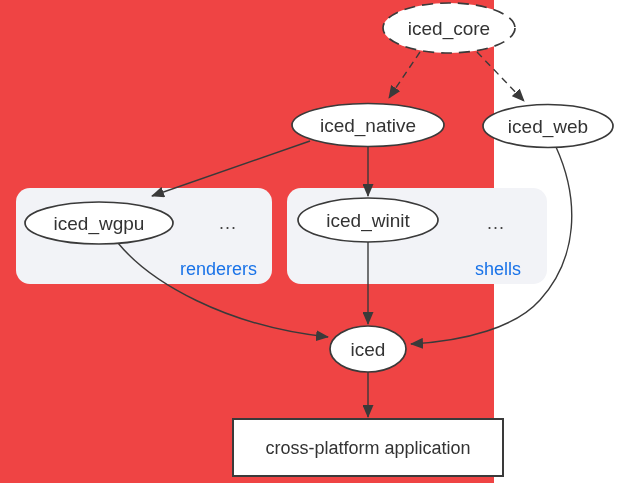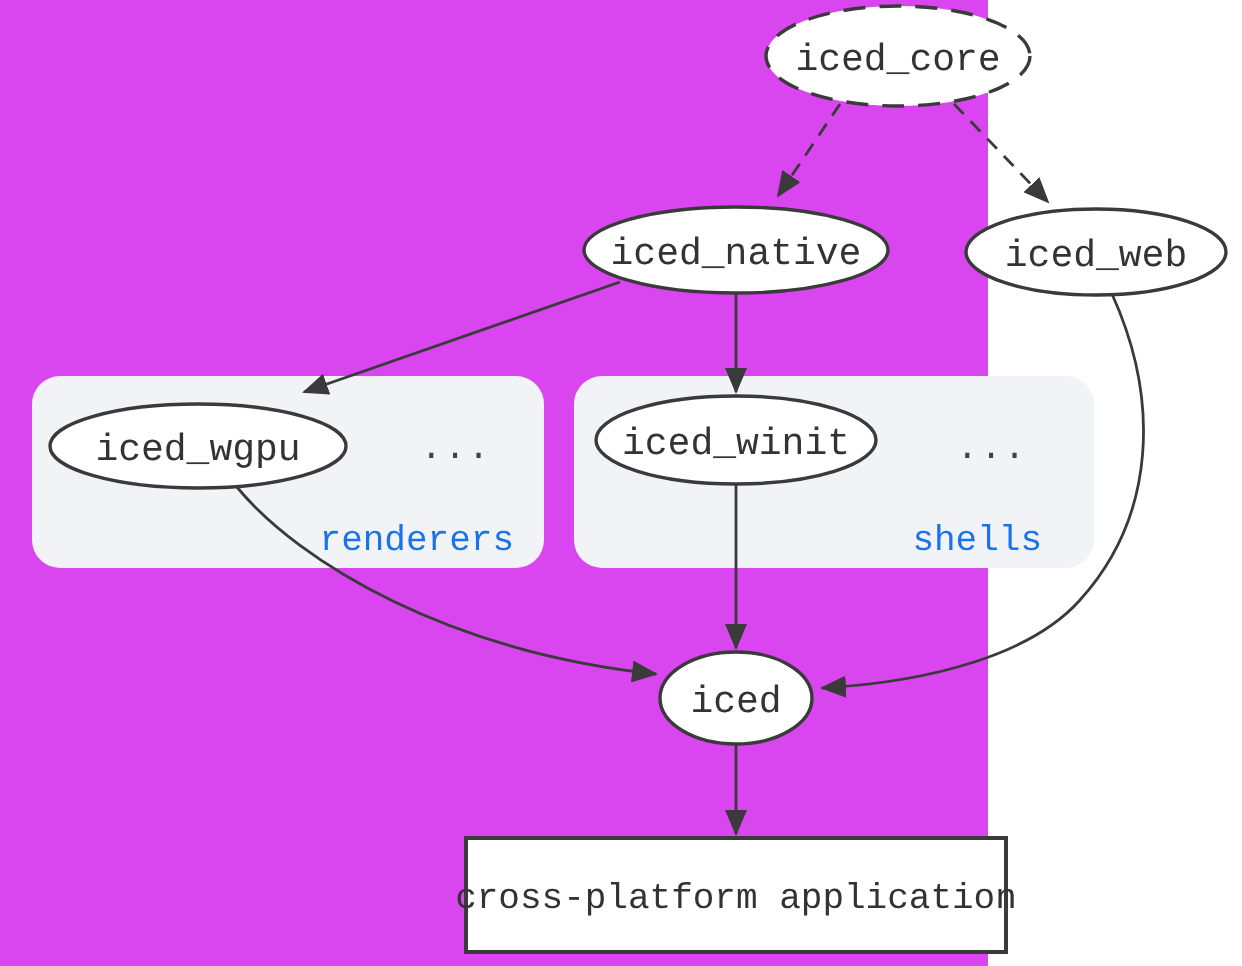--- a/index.html
+++ b/index.html
@@ -10,22 +10,21 @@
   body {
     width: 621px;
     height: 483px;
     font-family: "Liberation Sans", sans-serif;
     overflow: hidden;
   }
   .canvas {
     position: relative;
     width: 494px;
     height: 483px;
-    background: #d946ef;
-    font-family: Liberation Mono, monospace;
+    background: #ef4444;
   }
   svg { display: block; }
 
   .group-box  { fill: #f2f3f7; stroke: none; }
   .node       { fill: #ffffff; stroke: #3a3a3a; stroke-width: 1.7px; }
   .node.dashed-outline { stroke-dasharray: 11 7; }
   .app-box    { fill: #ffffff; stroke: #3a3a3a; stroke-width: 2px; }
 
   .edge        { fill: none; stroke: #3a3a3a; stroke-width: 1.4px; }
   .edge.dashed { stroke-dasharray: 7 5; }

